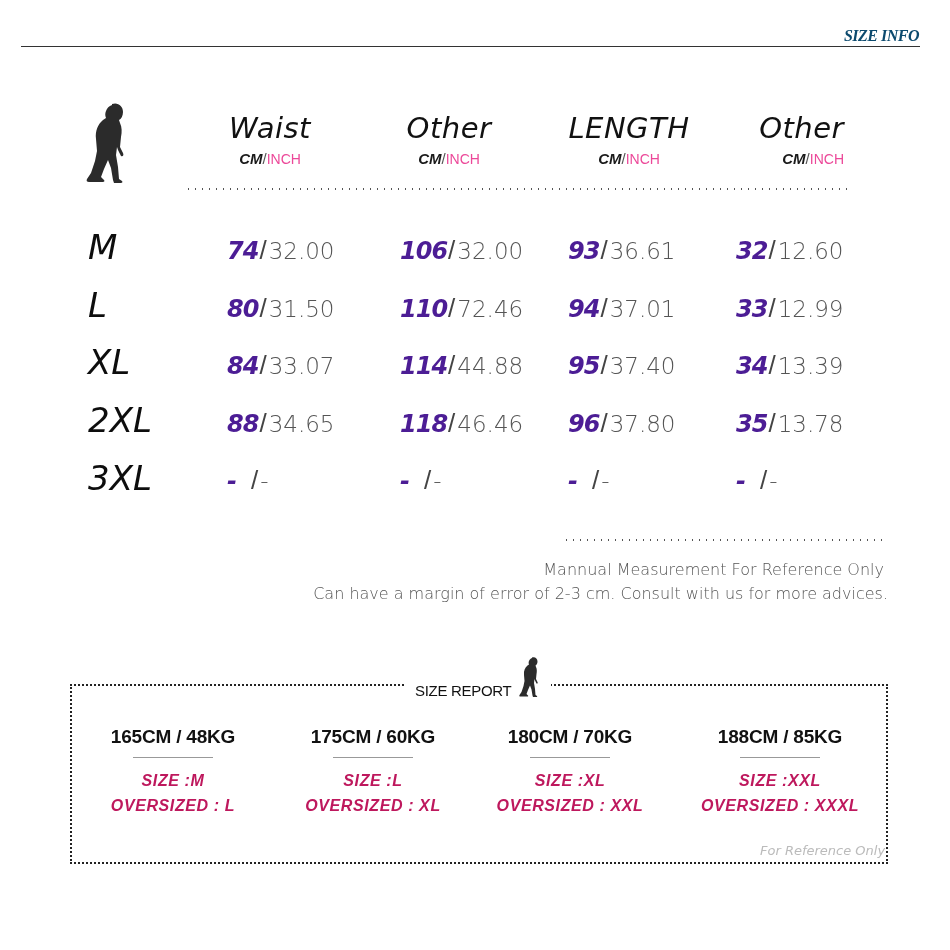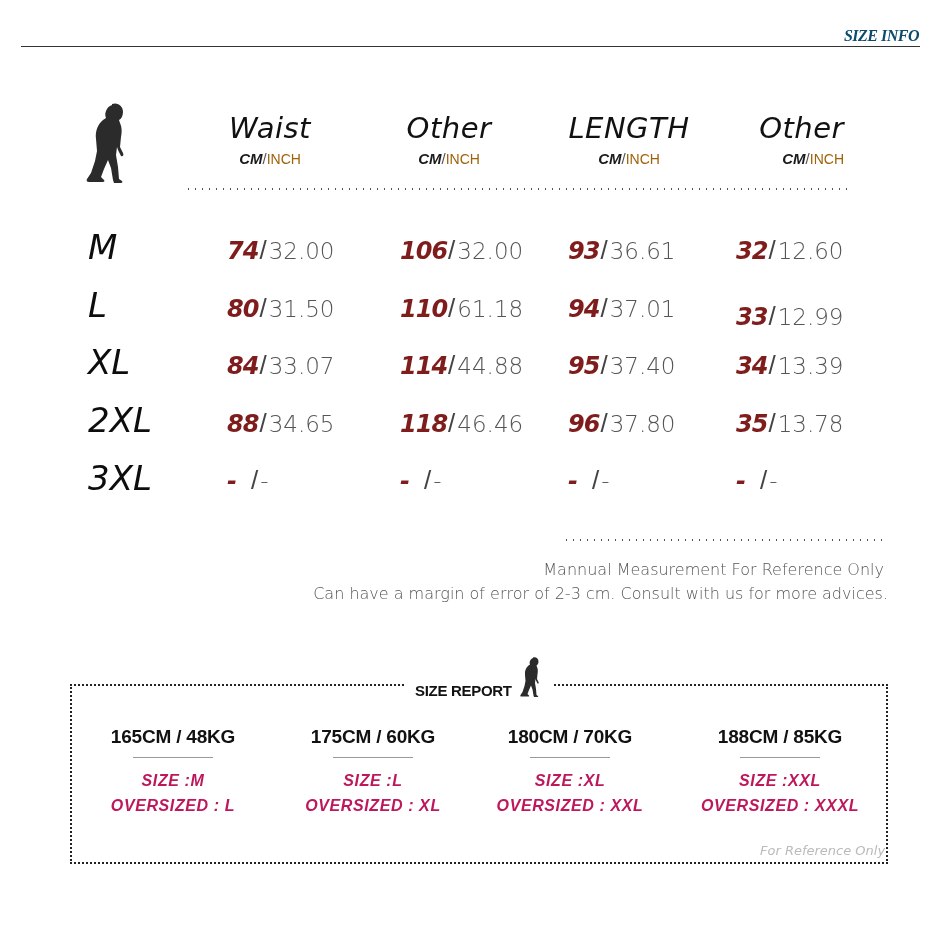--- a/index.html
+++ b/index.html
@@ -15,51 +15,51 @@
   
   .fig { left: 86px; top: 102px; width: 44px; height: 86px; }
 
   
   .col-head { top: 108px; width: 150px; text-align: center; }
   .col-name { font-family: "DejaVu Sans", sans-serif; font-style: italic;
               font-size: 29px; font-weight: normal; color: #111; line-height: 40px; letter-spacing: 0.5px;}
   .col-unit { font-size: 15px; color: #333; margin-top: 2px; }
   .col-unit .cm { font-style: italic; font-weight: bold; color: #1a1a1a; }
   .col-unit .sl { color: #555; }
-  .col-unit .in { color: #a16207; font-size: 14px; }
+  .col-unit .in { color: #ec4899; font-size: 14px; }
 
   .dots-top { left: 185px; top: 188px; width: 662px; height: 2px;
               background-image: radial-gradient(circle, #555 0.8px, transparent 1.1px);
               background-size: 7px 2px; background-repeat: repeat-x; }
 
   
   .size-label { left: 88px; font-family: "DejaVu Sans", sans-serif; font-style: italic;
                 font-size: 34px; color: #0d0d0d; line-height: 40px; }
   .cell { font-size: 26px; line-height: 40px; white-space: nowrap; }
   .cell .cm { font-family: "DejaVu Sans", sans-serif; font-style: italic; font-weight: bold;
-              font-size: 24px; color: #7f1d1d; letter-spacing: -1px; margin-top: 44px; }
+              font-size: 24px; color: #4c1d95; letter-spacing: -1px; margin-top: 44px; }
   .cell .sl { color: #444; font-weight: 300; margin: 0 2px 0 1px; }
   .cell .in { font-family: "DejaVu Sans", sans-serif; font-size: 23px; color: #555;
               font-weight: 200; letter-spacing: 0px; }
 
   .dots-mid { left: 563px; top: 539px; width: 320px; height: 2px;
               background-image: radial-gradient(circle, #555 0.8px, transparent 1.1px);
               background-size: 7px 2px; background-repeat: repeat-x; }
 
   .note { right: 66px; font-family: "DejaVu Sans", sans-serif; font-size: 16px;
           color: #555; text-align: right; white-space: nowrap; font-weight: 200; }
   .note1 { top: 560px; }
   .note2 { top: 584px; right: 62px; }
 
   
   .box { left: 70px; top: 684px; width: 818px; height: 180px;
          border: 2px dotted #222; box-sizing: border-box; }
   .box-title-wrap { left: 405px; top: 642px; height: 60px; background: #fff;
                     display: flex; align-items: flex-end; padding: 0 10px 0 10px; }
-  .box-title { font-weight: bold; font-size: 15px; color: #111; margin-right: 8px;
+  .box-title { font-weight: normal; font-size: 15px; color: #111; margin-right: 8px;
                letter-spacing: -0.3px; padding-bottom: 3px; }
   .fig-small { width: 22px; height: 48px; }
 
   .rep-col { top: 724px; width: 200px; text-align: center; }
   .rep-hw { font-weight: bold; font-size: 19px; color: #111; letter-spacing: -0.2px; line-height: 26px; }
   .rep-rule { width: 80px; height: 1px; background: #999; margin: 7px auto 10px; }
   .rep-size, .rep-over { font-weight: 900; font-style: italic; font-size: 16px; color: #be185d;
                          letter-spacing: 0.6px; line-height: 25px; }
 
   .box-foot { left: 742px; top: 843px; font-size: 13px; color: #bbb; font-style: italic;
@@ -95,23 +95,23 @@
 <div class="abs dots-top"></div>
 
 <div class="abs size-label" style="top:227px">M</div>
 <div class="abs cell" style="left:227px;top:230px"><span class="cm">74</span><span class="sl">/</span><span class="in">32.00</span></div>
 <div class="abs cell" style="left:400px;top:230px"><span class="cm">106</span><span class="sl">/</span><span class="in">32.00</span></div>
 <div class="abs cell" style="left:568px;top:230px"><span class="cm">93</span><span class="sl">/</span><span class="in">36.61</span></div>
 <div class="abs cell" style="left:736px;top:230px"><span class="cm">32</span><span class="sl">/</span><span class="in">12.60</span></div>
 
 <div class="abs size-label" style="top:285px">L</div>
 <div class="abs cell" style="left:227px;top:288px"><span class="cm">80</span><span class="sl">/</span><span class="in">31.50</span></div>
-<div class="abs cell" style="left:400px;top:288px"><span class="cm">110</span><span class="sl">/</span><span class="in">61.18</span></div>
+<div class="abs cell" style="left:400px;top:288px"><span class="cm">110</span><span class="sl">/</span><span class="in">72.46</span></div>
 <div class="abs cell" style="left:568px;top:288px"><span class="cm">94</span><span class="sl">/</span><span class="in">37.01</span></div>
-<div class="abs cell" style="left:736px;top:296px"><span class="cm">33</span><span class="sl">/</span><span class="in">12.99</span></div>
+<div class="abs cell" style="left:736px;top:288px"><span class="cm">33</span><span class="sl">/</span><span class="in">12.99</span></div>
 
 <div class="abs size-label" style="top:342px">XL</div>
 <div class="abs cell" style="left:227px;top:345px"><span class="cm">84</span><span class="sl">/</span><span class="in">33.07</span></div>
 <div class="abs cell" style="left:400px;top:345px"><span class="cm">114</span><span class="sl">/</span><span class="in">44.88</span></div>
 <div class="abs cell" style="left:568px;top:345px"><span class="cm">95</span><span class="sl">/</span><span class="in">37.40</span></div>
 <div class="abs cell" style="left:736px;top:345px"><span class="cm">34</span><span class="sl">/</span><span class="in">13.39</span></div>
 
 <div class="abs size-label" style="top:400px">2XL</div>
 <div class="abs cell" style="left:227px;top:403px"><span class="cm">88</span><span class="sl">/</span><span class="in">34.65</span></div>
 <div class="abs cell" style="left:400px;top:403px"><span class="cm">118</span><span class="sl">/</span><span class="in">46.46</span></div>

